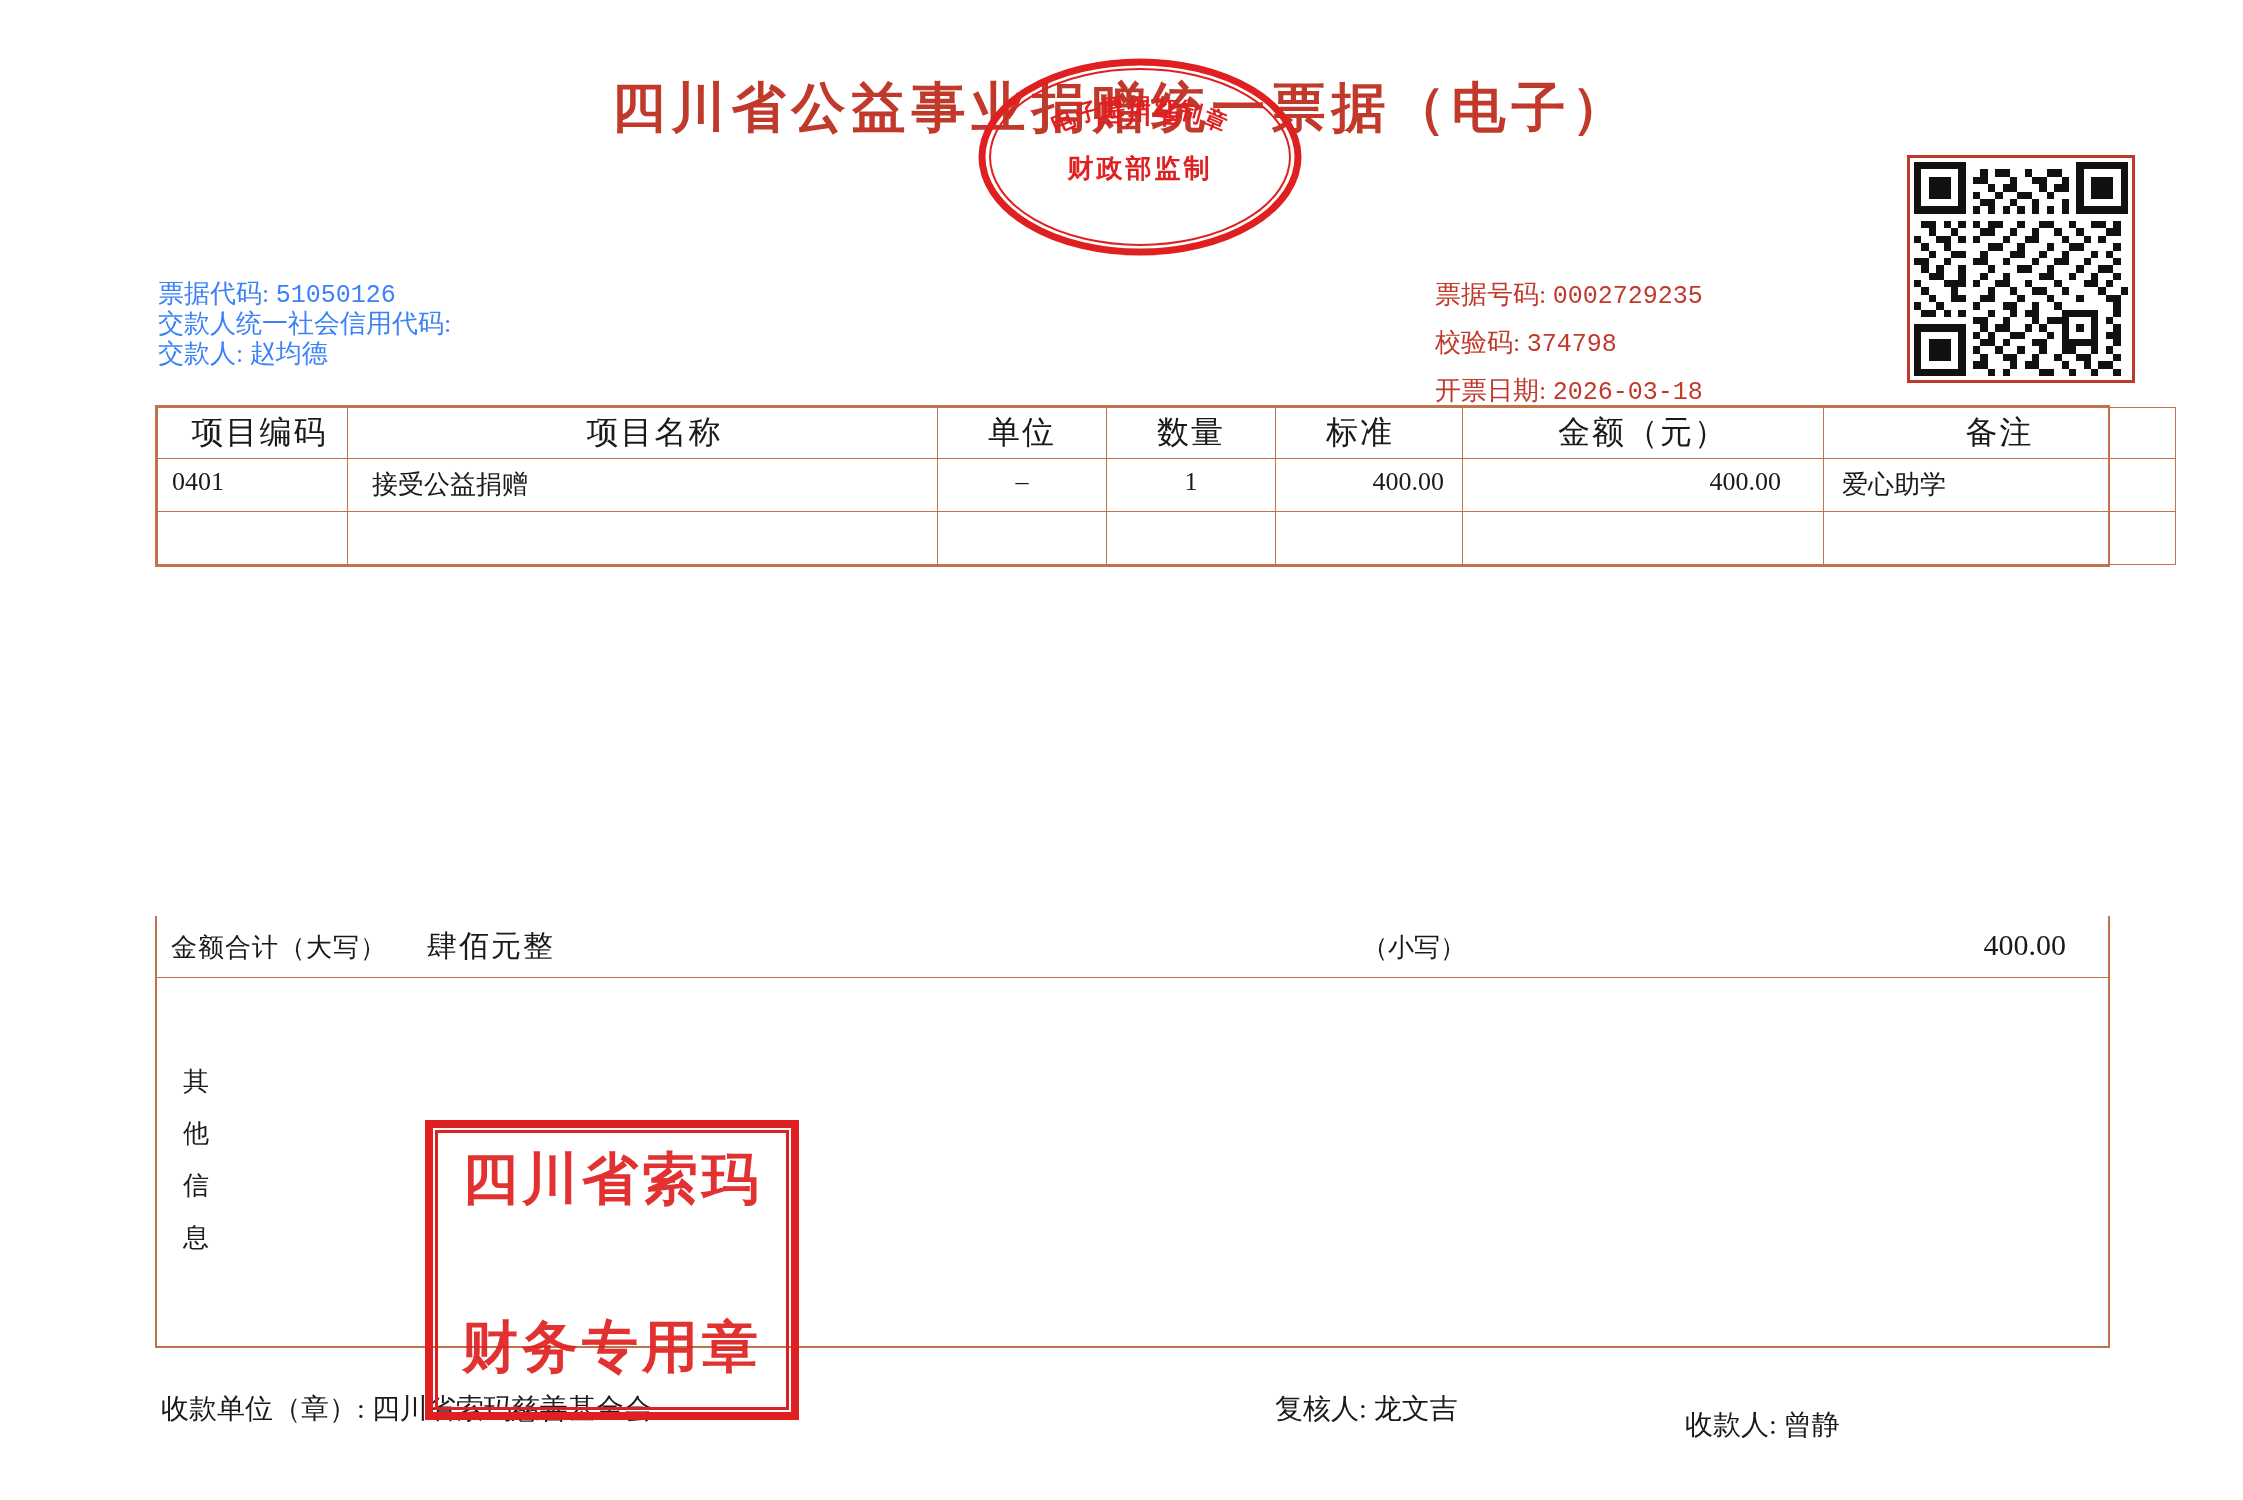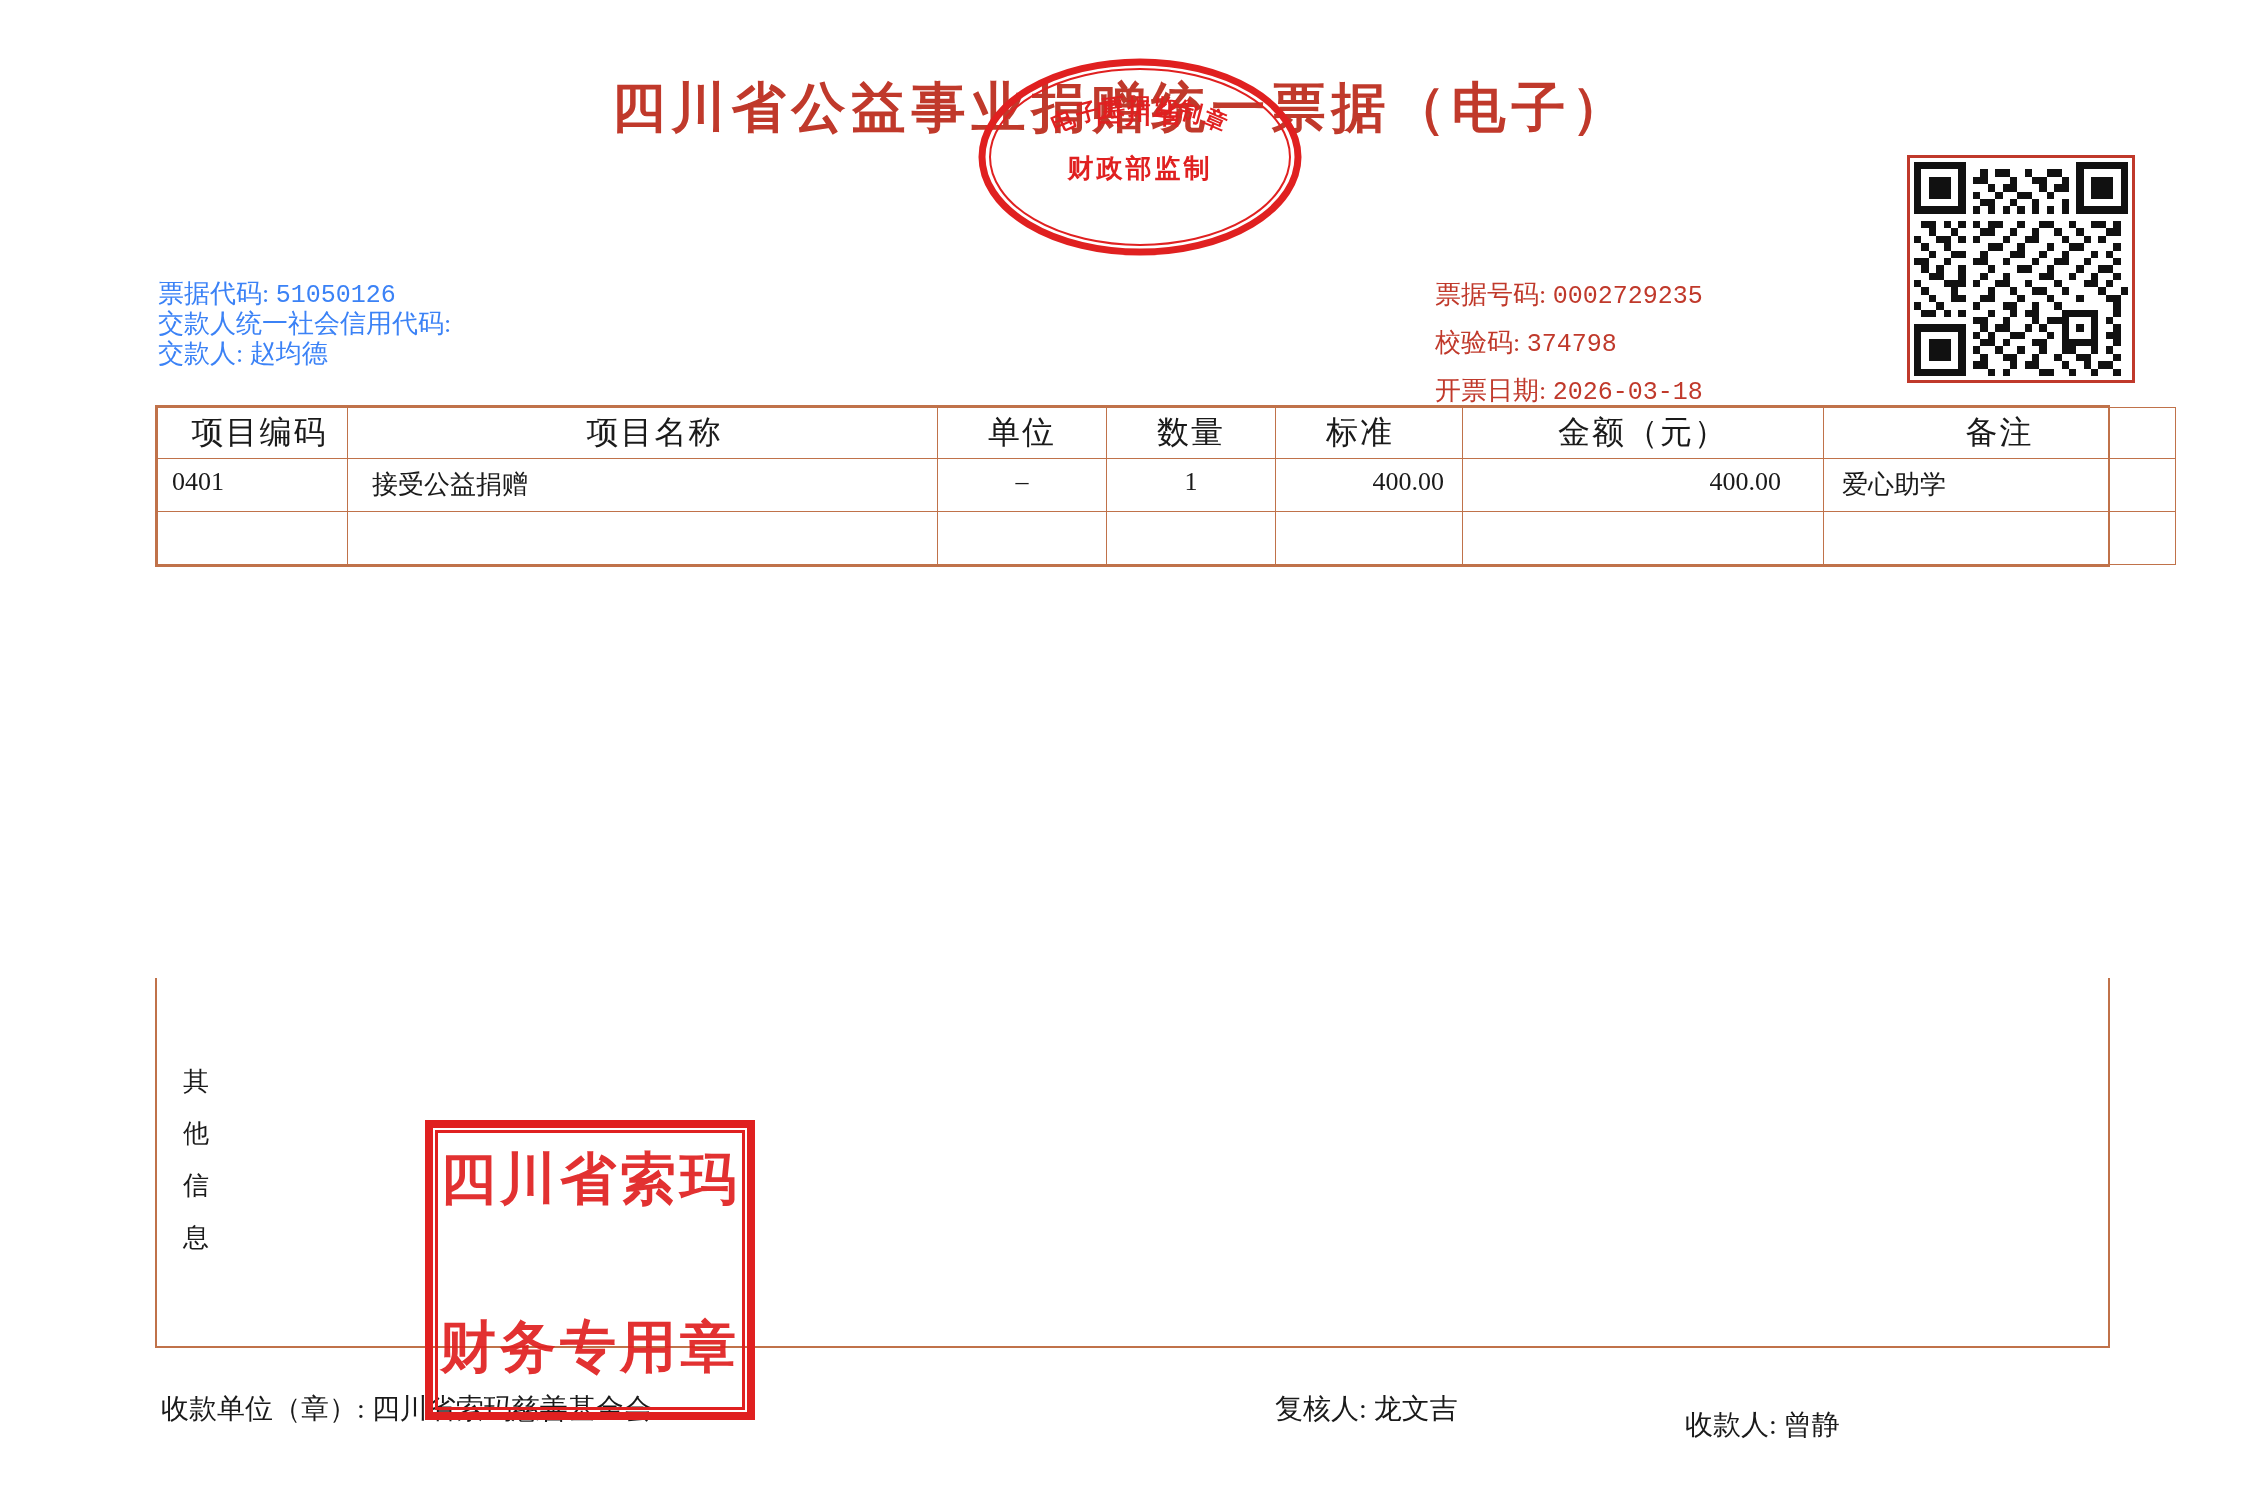--- a/index.html
+++ b/index.html
@@ -193,21 +193,21 @@
     width: 330px;
     height: 205px;
     pointer-events: none;
   }
   .seal-oval svg { width: 100%; height: 100%; display: block; }
 
   .seal-square {
     position: absolute;
     left: 425px;
     top: 1120px;
-    width: 330px;
+    width: 374px;
     height: 300px;
     pointer-events: none;
   }
   .seal-square .frame {
     position: absolute;
     inset: 0;
     border: 8px solid #e02020;
     box-sizing: border-box;
   }
   .seal-square .frame-inner {
@@ -507,20 +507,26 @@
           <td></td>
           <td></td>
           <td></td>
           <td></td>
           <td></td>
         </tr>
       </tbody>
     </table>
   </div>
 
+  <div class="totals">
+    <div class="lbl-big">金额合计（大写）</div>
+    <div class="val-big">肆佰元整</div>
+    <div class="lbl-small">（小写）</div>
+    <div class="val-small">400.00</div>
+  </div>
 
   <div class="other">
     <div class="other-label">
       <span>其</span>
         <span>他</span>
         <span>信</span>
         <span>息</span>
     </div>
     <div style="position:absolute;left:150px;top:78px;font-size:26px;"></div>
   </div>

